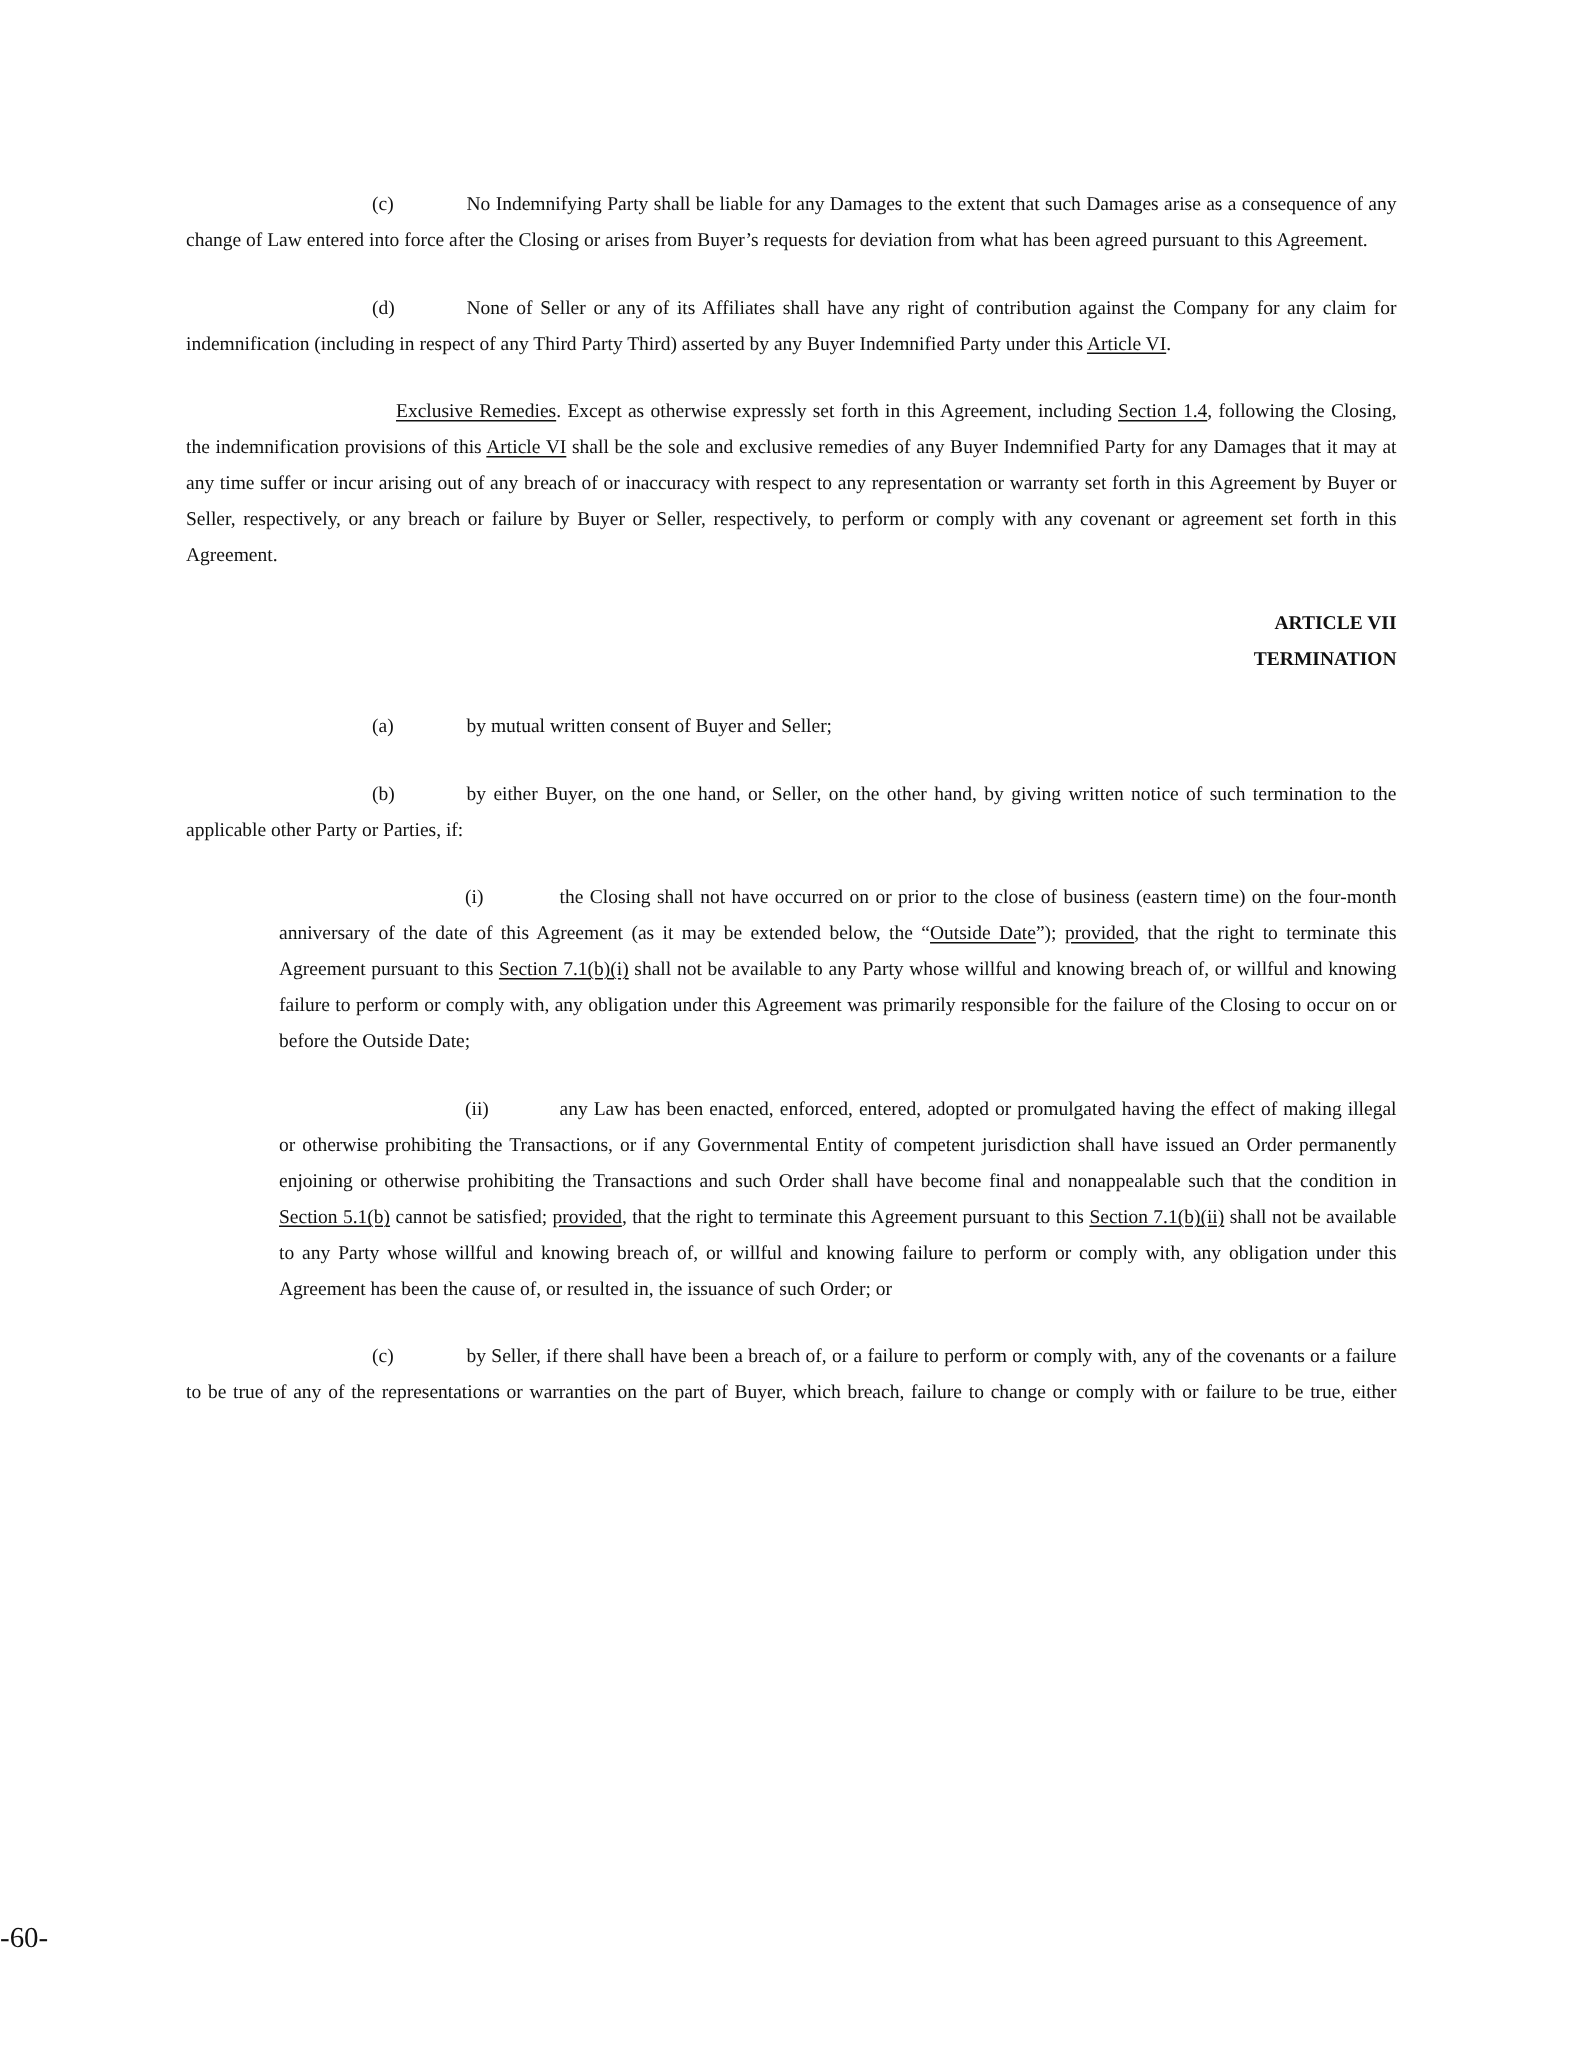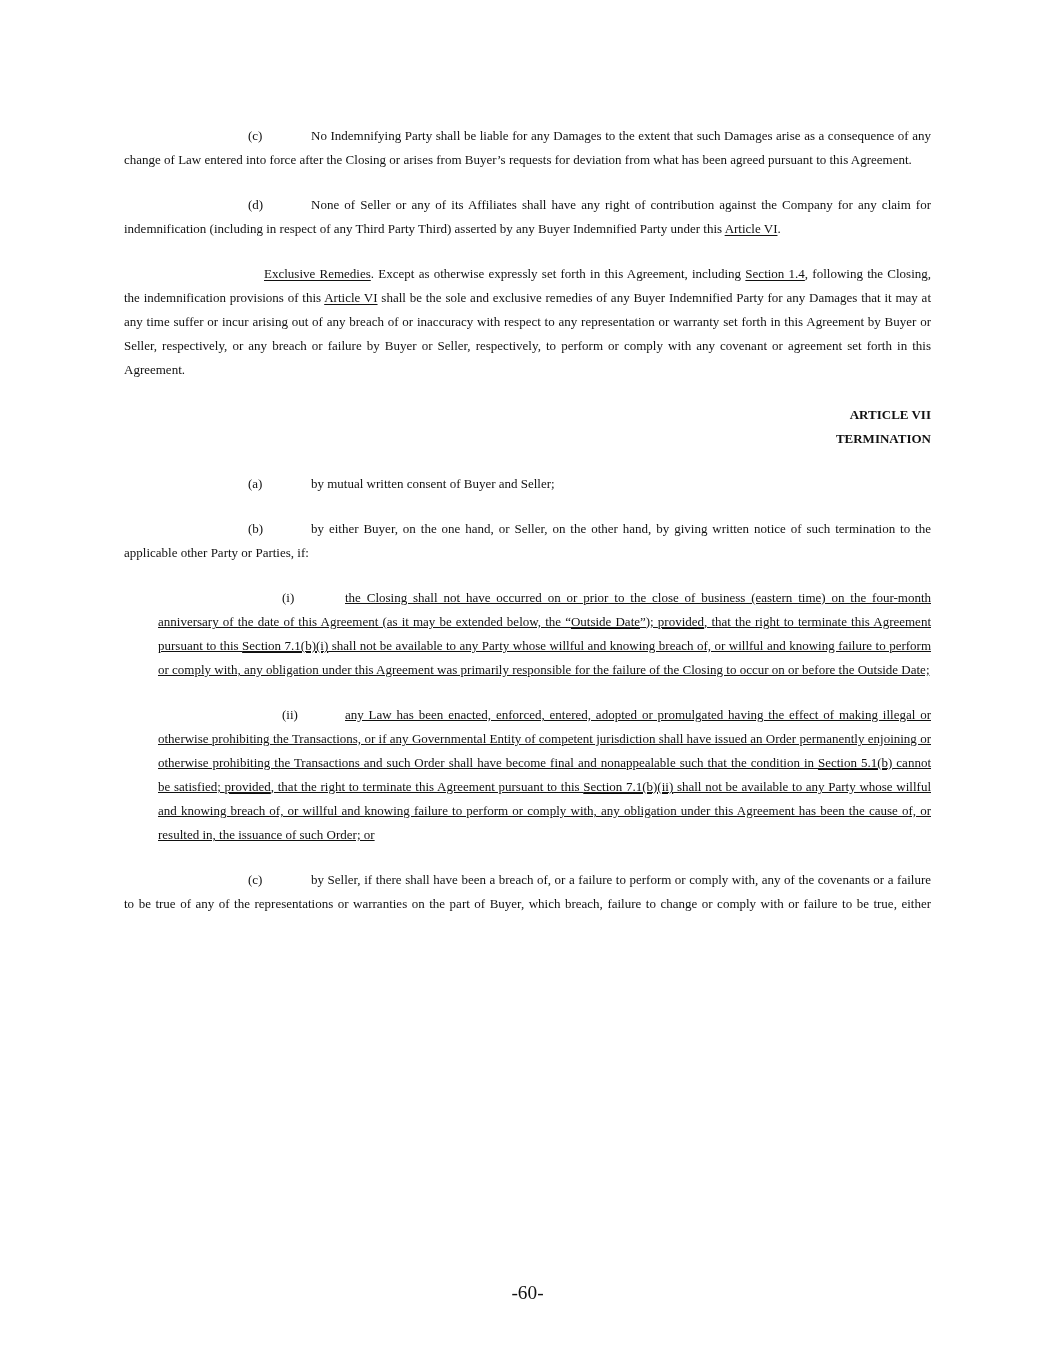--- a/index.html
+++ b/index.html
@@ -7,27 +7,27 @@
   .page {
     position: absolute; left: 124px; top: 124px; width: 807px;
     font-family: "Liberation Serif", "DejaVu Serif", serif;
     font-size: 13px; line-height: 24px; color: #111;
   }
   .p { text-align: justify; margin: 0 0 21px 0; }
   .ind1 { display: inline-block; width: 124px; }
   .ind-heading { display: inline-block; width: 140px; }
   .lbl { display: inline-block; width: 63px; }
   .lbl-ii { display: inline-block; width: 63px; }
-  .sub { margin-left: 34px; text-decoration: underline; }
+  .sub { margin-left: 62px; }
   .ind2 { display: inline-block; width: 124px; }
   u { text-decoration: underline; text-underline-offset: 2px; text-decoration-thickness: 1px; }
   .heading { text-align: right; font-weight: bold; margin: 0 0 21px 0; line-height: 24px; }
   .heading div { display: block; }
   .footer {
-    position: absolute; left: 0; width: 1055px; top: 1282px; text-align: center;
+    position: absolute; left: 0; width: 1055px; top: 1282px; text-align: left;
     font-family: "Liberation Serif", "DejaVu Serif", serif; font-size: 19.3px; color: #111;
   }
 </style>
 </head>
 <body>
 
 <div class="page">
 
   <p class="p"><span class="ind1"></span><span class="lbl">(c)</span><span>No Indemnifying Party shall be liable for any Damages to the extent that such Damages arise as a consequence of any change of Law entered into force after the Closing or arises from Buyer’s requests for deviation from what has been agreed pursuant to this Agreement.</span></p>
 

